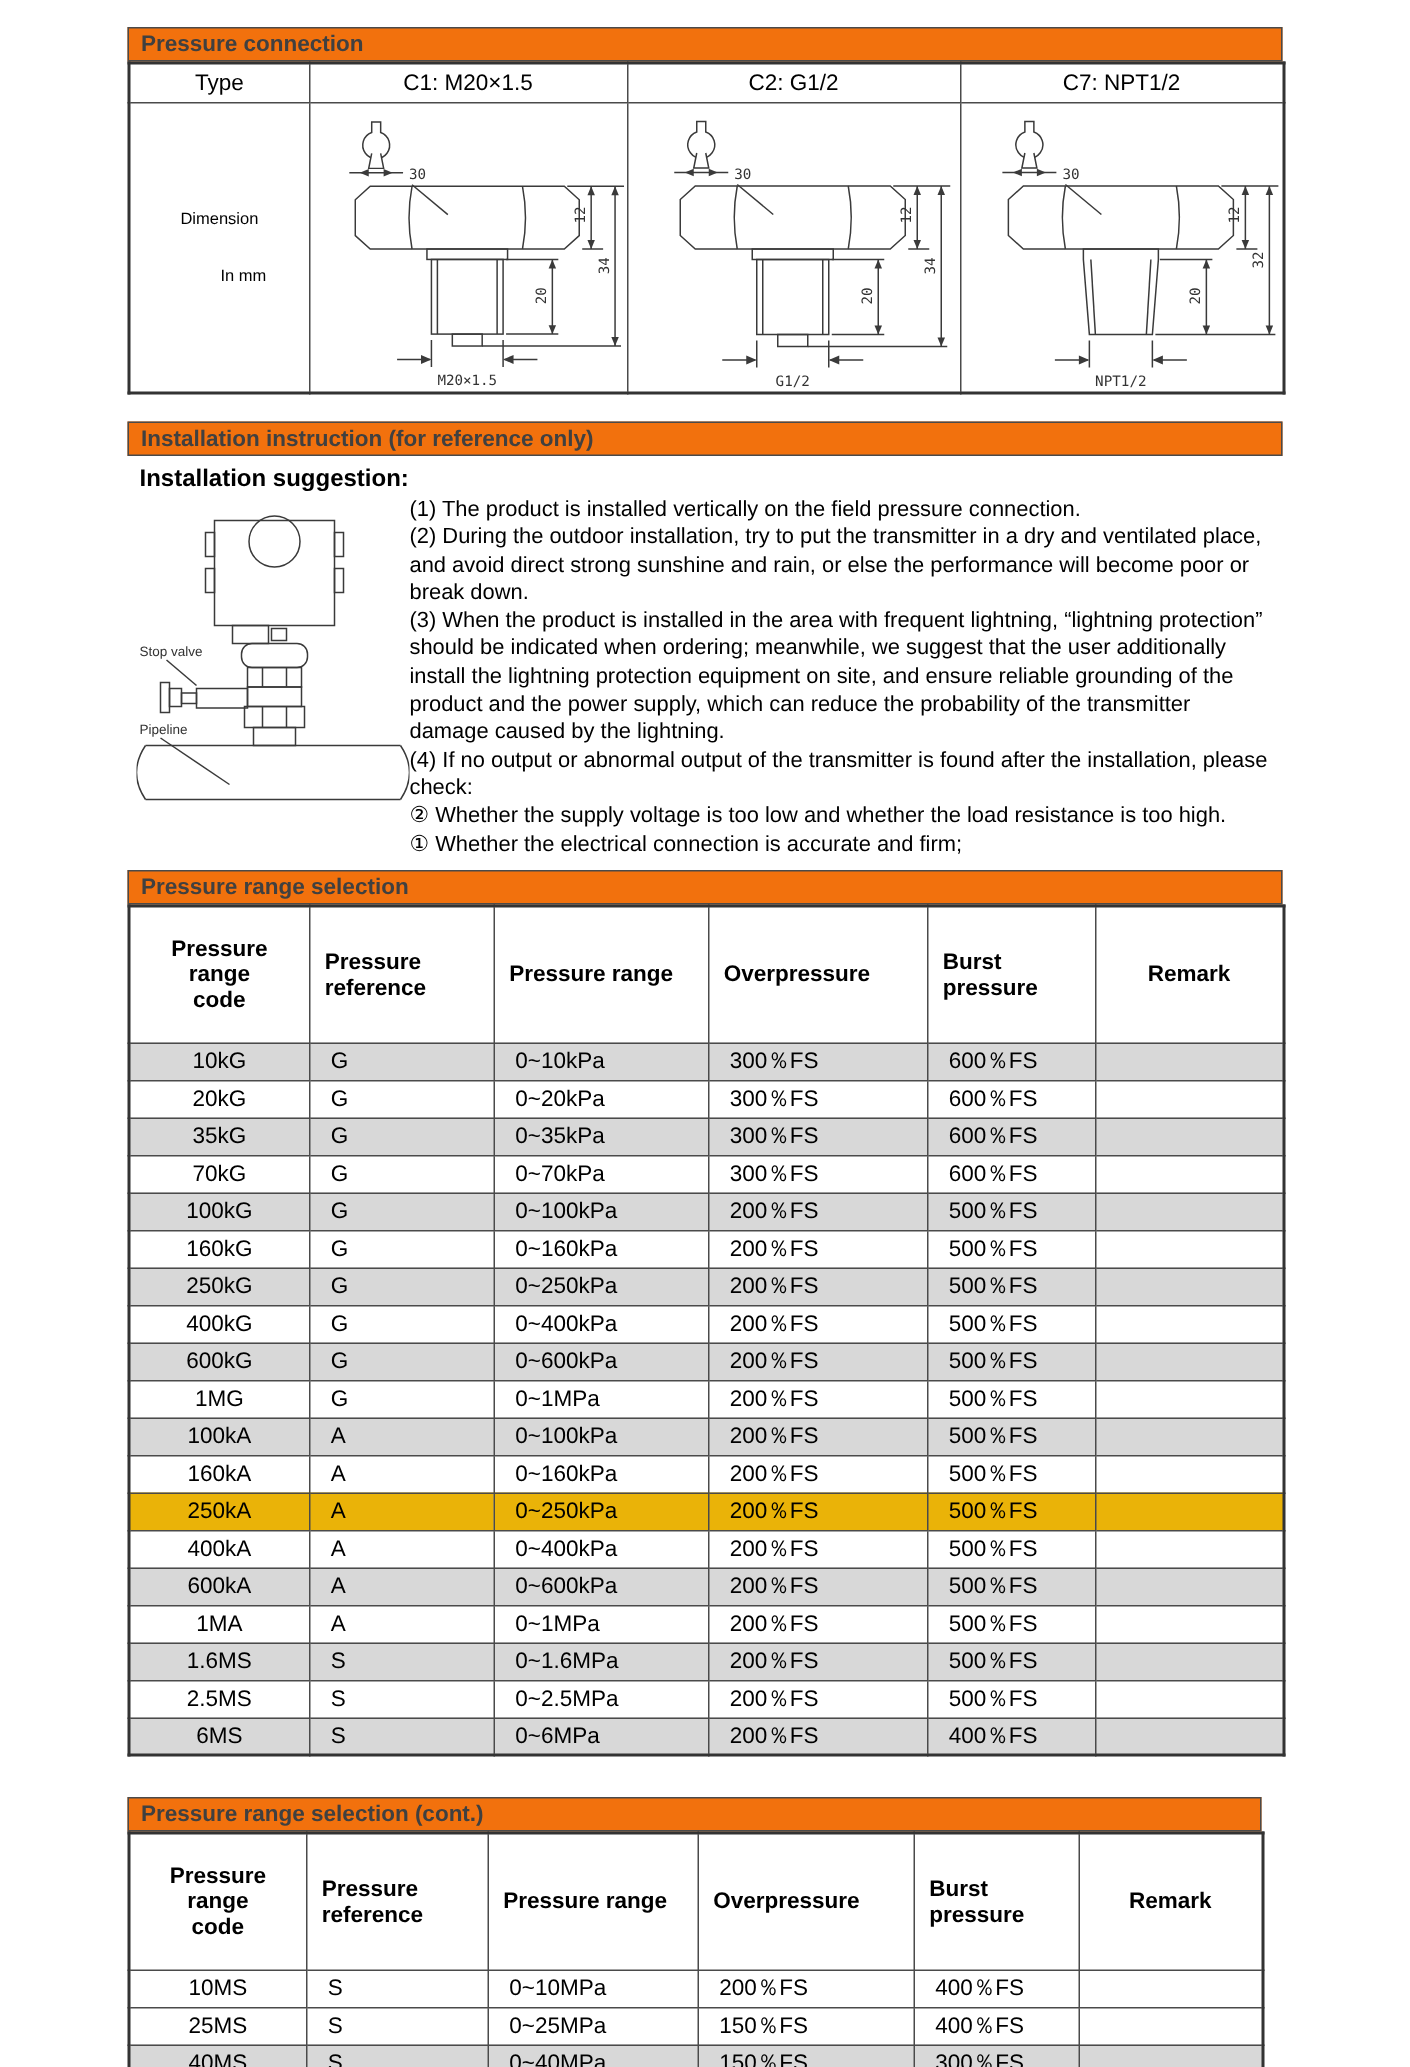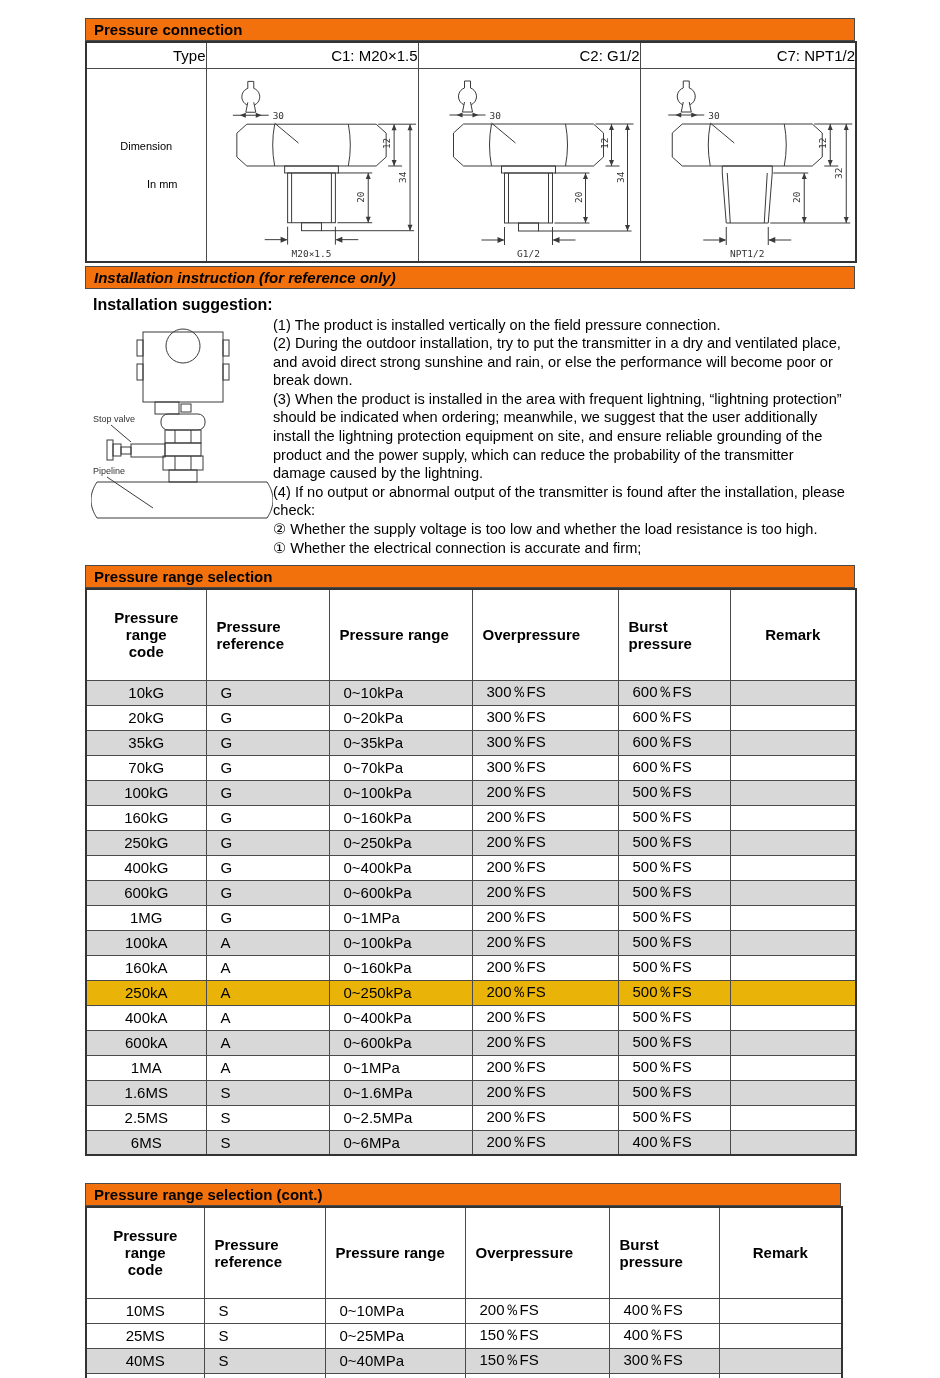--- a/index.html
+++ b/index.html
@@ -6,31 +6,31 @@
   html,body { background: #ffffff; }
   body {
     width: 940px; height: 1378px;
     font-family: "Liberation Sans", sans-serif;
     color: #000;
   }
   .content { position: relative; margin-left: 85px; width: 770px; padding-top: 18px; }
 
   .bar {
     height: 23px; background: #f2710d; border: 1px solid #4a4a4a;
-    color: #000000; font-weight: bold; font-size: 15px; line-height: 21px;
+    color: #404040; font-weight: bold; font-size: 15px; line-height: 21px;
     padding-left: 8px;
   }
 
   table { border-collapse: collapse; table-layout: fixed; }
   table, td, th { border: 1.5px solid #4a4a4a; }
   table { border-width: 2px; border-color: #333; }
 
   
   .conn-table { width: 770px; }
-  .conn-table .type-cell { height: 26px; text-align: right; font-size: 15px; font-weight: normal; }
+  .conn-table .type-cell { height: 26px; text-align: center; font-size: 15px; font-weight: normal; }
   .conn-table .draw-cell { height: 192px; vertical-align: top; padding: 0; }
   .dim-label { text-align: center; font-size: 11px; }
   .dim-label div + div { margin-top: 26px; margin-left: 32px; }
 
   
   .range-table { width: 770px; font-size: 15px; }
   .range-table.t2 { width: 756px; }
   .range-table th {
     height: 91px; font-size: 15px; font-weight: bold;
     white-space: pre-line; background: #fff; vertical-align: middle;
@@ -45,21 +45,21 @@
   .diagram-wrap { width: 188px; flex: none; padding-left: 6px; }
   .install-text { width: 576px; font-size: 14.6px; line-height: 18.6px; }
   .install-text p { margin: 0; }
 
   svg { display: block; }
   .ln { stroke: #3a3a3a; stroke-width: 1; fill: none; }
   .fw { stroke: #3a3a3a; stroke-width: 1; fill: #fff; }
   .dimtxt { font-family: "DejaVu Sans Mono", monospace; font-size: 9.5px; fill: #333; }
   .lbltxt { font-family: "Liberation Sans", sans-serif; font-size: 9px; fill: #333; }
   .arr { fill: #3a3a3a; stroke: none; }
-  .gap1 { margin-top: 3px; font-style: italic; }
+  .gap1 { margin-top: 18px; }
   .gap2 { margin-top: 8px; }
   .gap3 { margin-top: 27px; width: 756px; }
 </style>
 </head>
 <body>
 
 <div class="content">
 
   <div class="bar" style="background: rgb(242, 113, 13);">Pressure connection</div>
 

